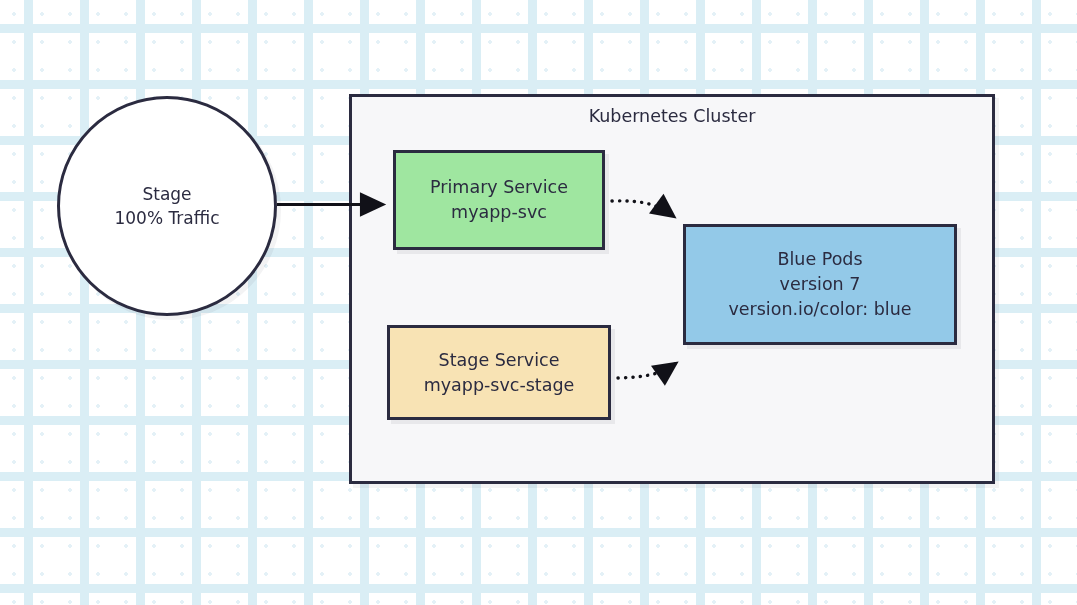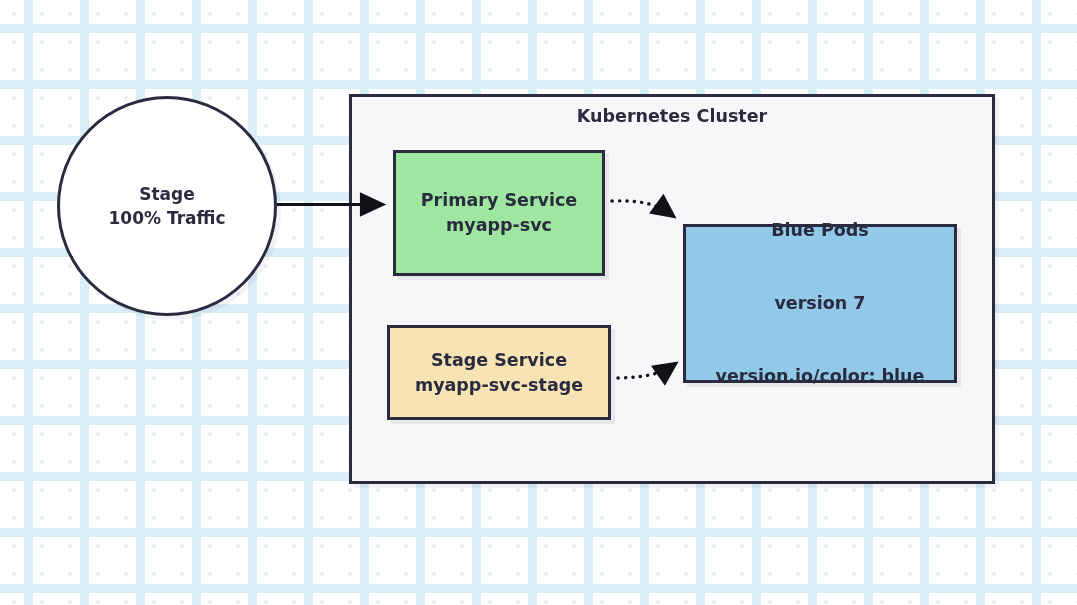--- a/index.html
+++ b/index.html
@@ -15,21 +15,20 @@
     background-color: #ffffff;
     background-image:
       
       linear-gradient(to right, #daeef5 0 9px, transparent 9px),
       linear-gradient(to bottom, #daeef5 0 9px, transparent 9px),
       
       radial-gradient(circle, #e4f1f7 1.6px, transparent 1.9px);
     background-size: 56px 56px, 56px 56px, 28px 28px;
     background-position: 24px 26.5px, 26.5px 24px, 0px 0px;
     font-family: "DejaVu Sans", "Liberation Sans", sans-serif;
-    font-weight: bold;
   }
   #edges {
     position: absolute;
     left: 0; top: 0;
     width: 1077px;
     height: 605px;
     pointer-events: none;
   }
   .node {
     position: absolute;
@@ -75,47 +74,46 @@
     border: 3px solid #2b2b40;
     box-shadow: 4px 4px 0 rgba(40,40,60,0.055);
     font-size: 17px;
   }
 
   
   #primary-service {
     left: 393px;
     top: 150px;
     width: 212px;
-    height: 126px;
+    height: 100px;
     background: #9fe6a0;
     border: 3px solid #2b2b40;
     box-shadow: 4px 4px 0 rgba(40,40,60,0.07);
     font-size: 17.5px;
   }
   #stage-service {
     left: 387px;
     top: 325px;
     width: 224px;
     height: 95px;
     background: #f8e3b4;
     border: 3px solid #2b2b40;
     box-shadow: 4px 4px 0 rgba(40,40,60,0.07);
     font-size: 17.5px;
     text-align: center;
   }
   #blue-pods {
     left: 683px;
     top: 224px;
     width: 274px;
-    height: 159px;
+    height: 121px;
     background: #93c9e8;
     border: 3px solid #2b2b40;
     box-shadow: 4px 4px 0 rgba(40,40,60,0.07);
     font-size: 17.5px;
-    gap: 48px;
   }
 </style>
 </head>
 <body>
 
 <div id="canvas">
 
   <div class="node" id="cluster">
     <span id="cluster-title" class="node-line">Kubernetes Cluster</span>
   </div>

